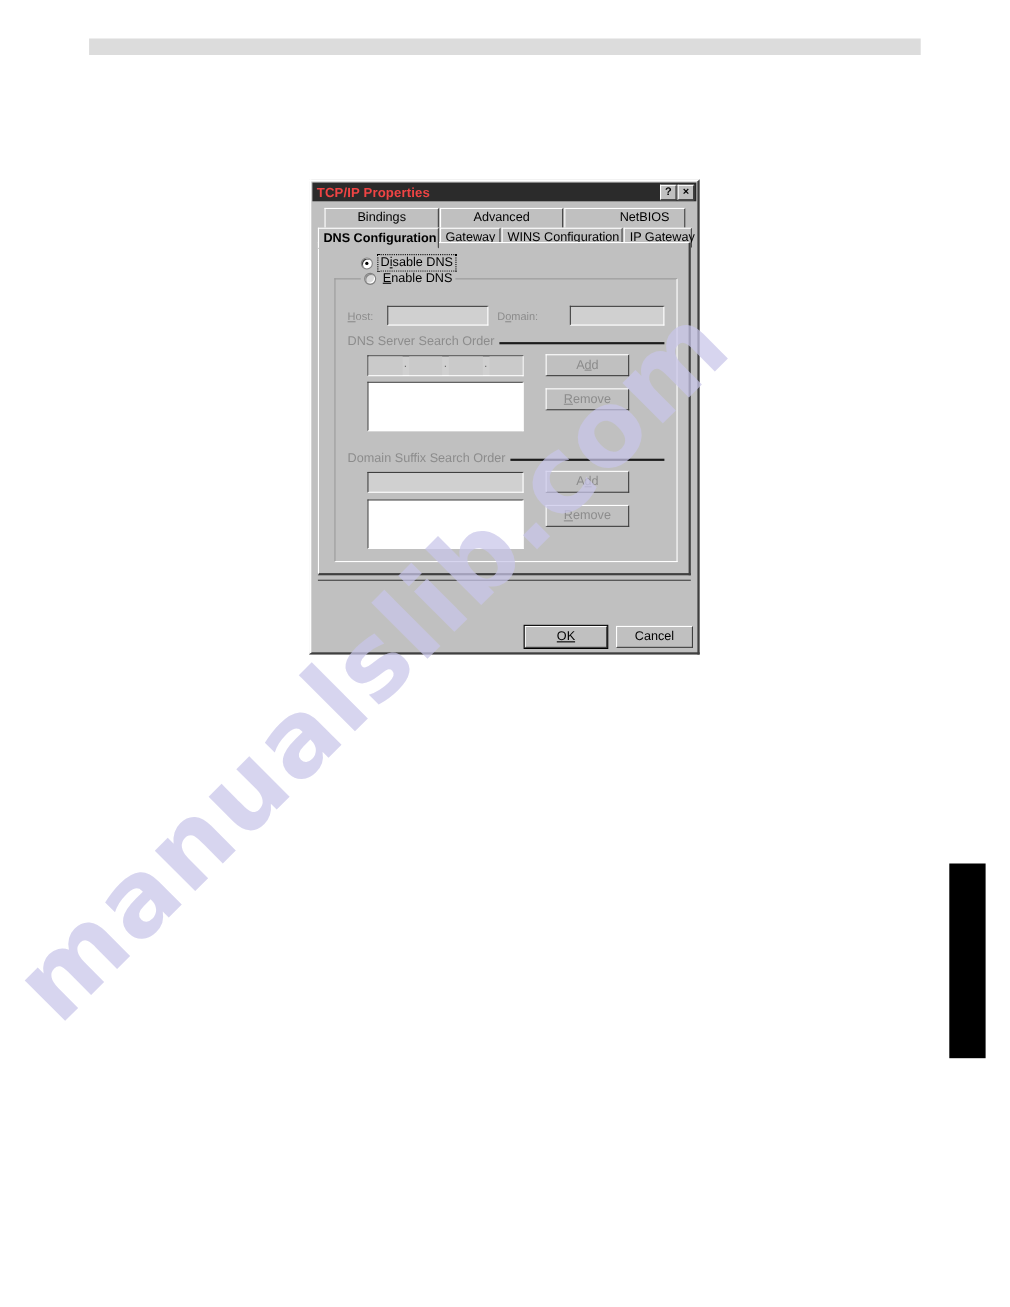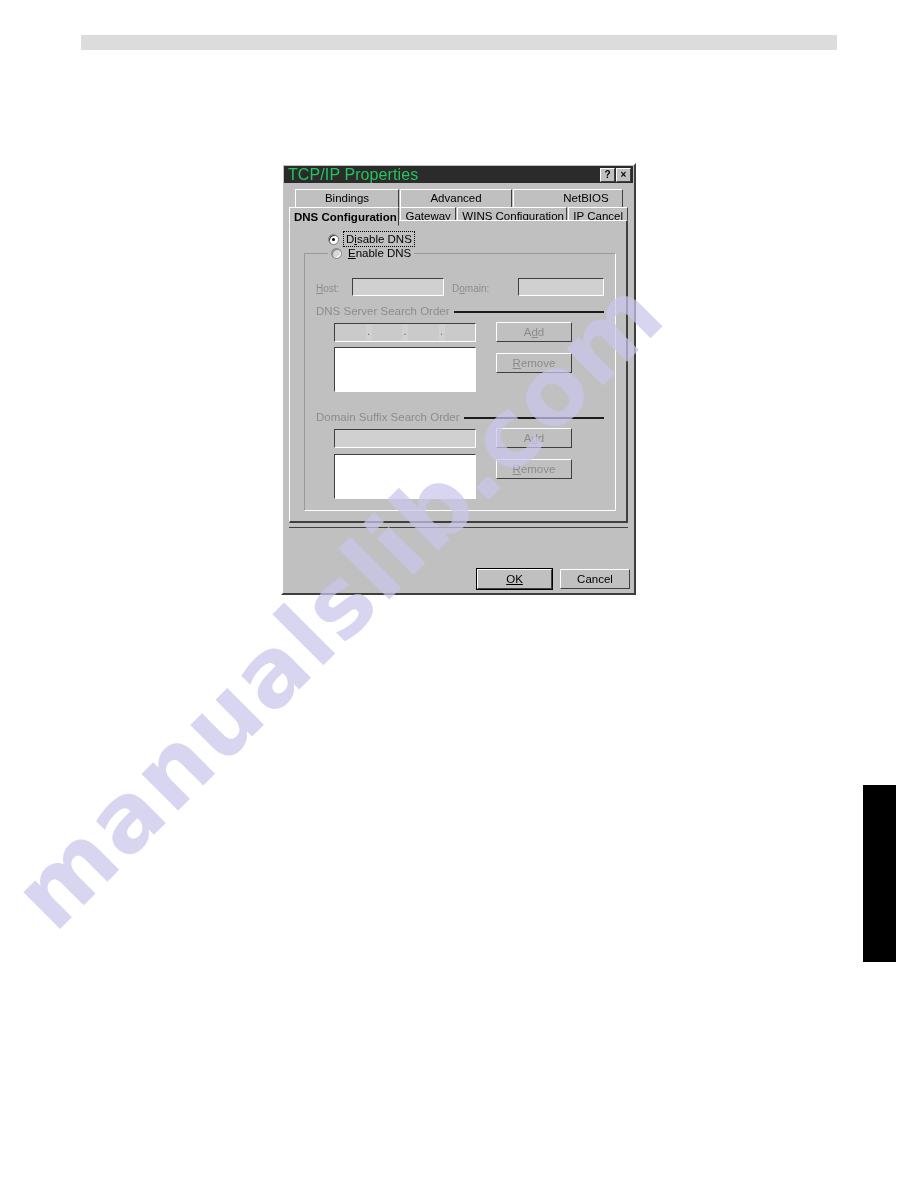--- a/index.html
+++ b/index.html
@@ -74,23 +74,23 @@
   }
   .titlebar {
     height: 17px;
     margin: 1px 1px 0 1px;
     background: #2b2b2b;
     display: flex;
     align-items: center;
     padding: 0 2px 0 4px;
   }
   .titlebar-text {
-    color: #22c55e;
-    font-weight: 400;
-    font-size: 16px;
+    color: #ef4444;
+    font-weight: 700;
+    font-size: 12px;
     flex: 1;
     letter-spacing: .1px;
   }
   .tb-btn {
     width: 15px;
     height: 14px;
     margin-left: 1px;
     background: #c0c0c0;
     border-top: 1px solid #ffffff;
     border-left: 1px solid #ffffff;
@@ -331,21 +331,21 @@
   <div class="tabstrip">
     <div class="tabrow row1">
       <div class="tab t-bind">Bindings</div>
       <div class="tab t-adv">Advanced</div>
       <div class="tab t-nbios">NetBIOS</div>
     </div>
     <div class="tabrow row2">
       <div class="tab t-dns active">DNS Configuration</div>
       <div class="tab t-gw">Gateway</div>
       <div class="tab t-wins">WINS Configuration</div>
-      <div class="tab t-ip">IP Cancel</div>
+      <div class="tab t-ip">IP Gateway</div>
     </div>
   </div>
 
   <div class="tabpage">
 
     <div class="radio-row" style="left:38px; top:12px;">
       <span class="radio checked"></span>
       <span class="radio-label focused"><span>D</span><span class="acc">i</span><span>sable DNS</span></span>
     </div>
 

